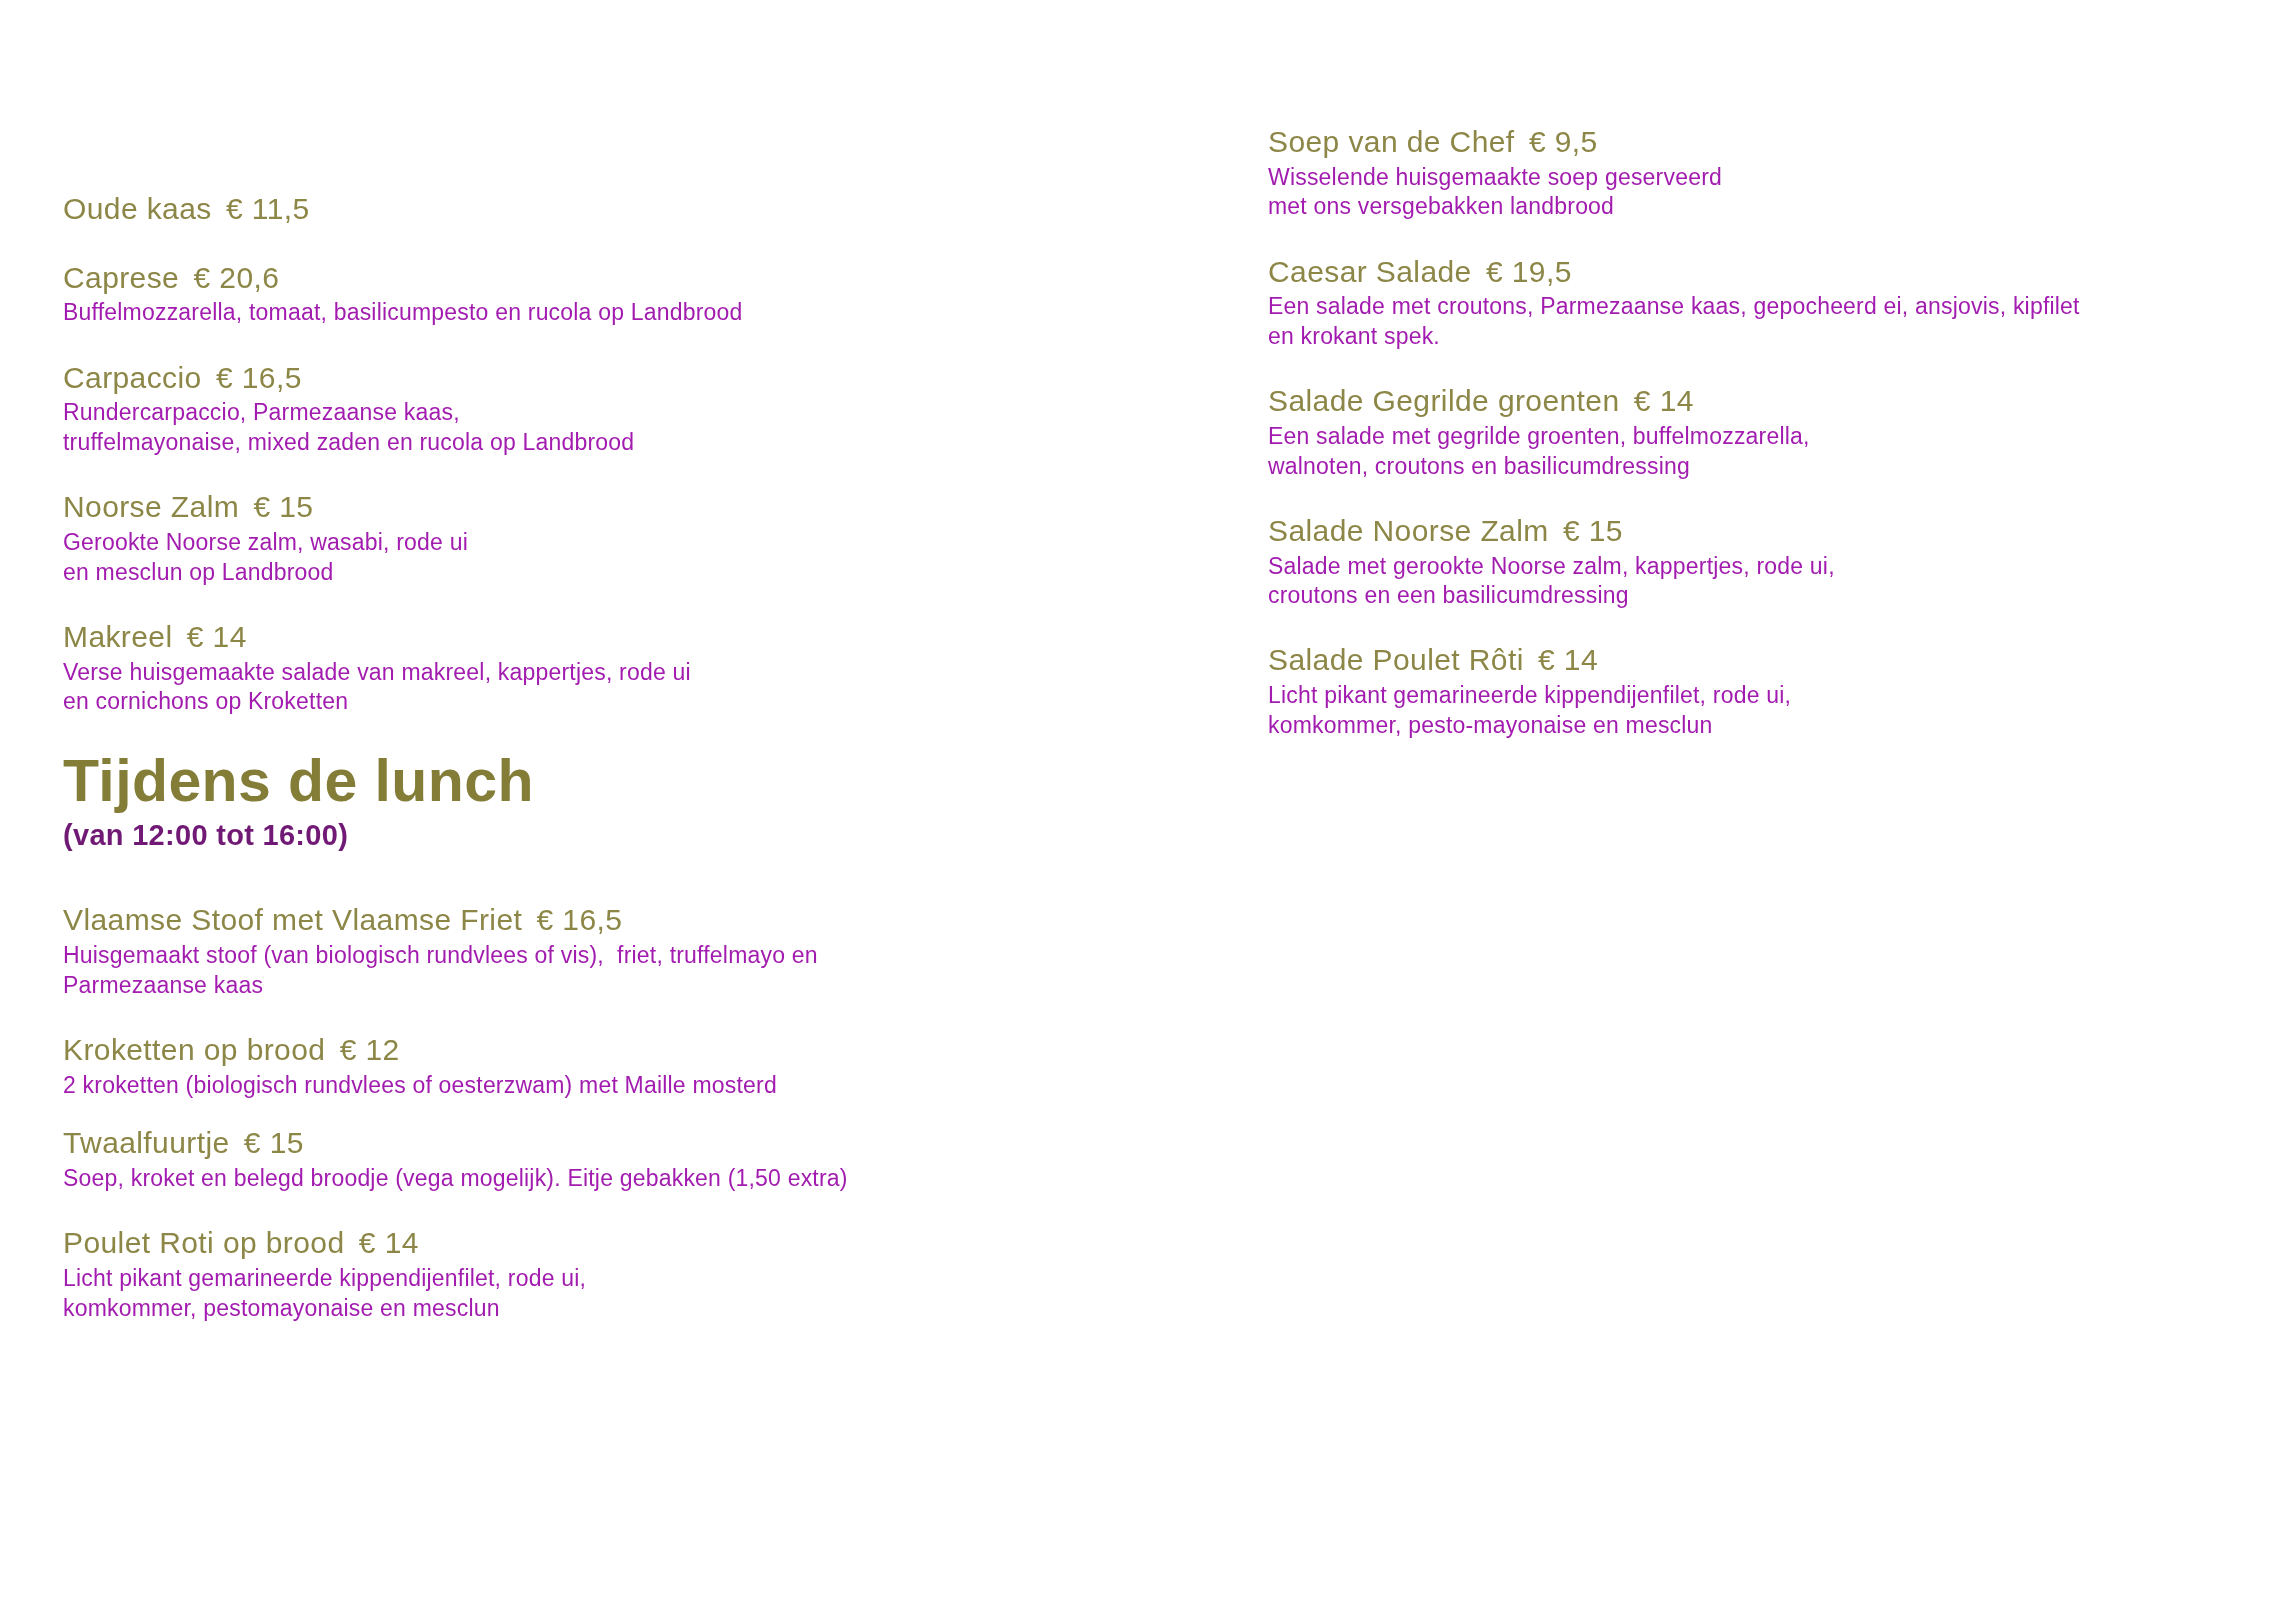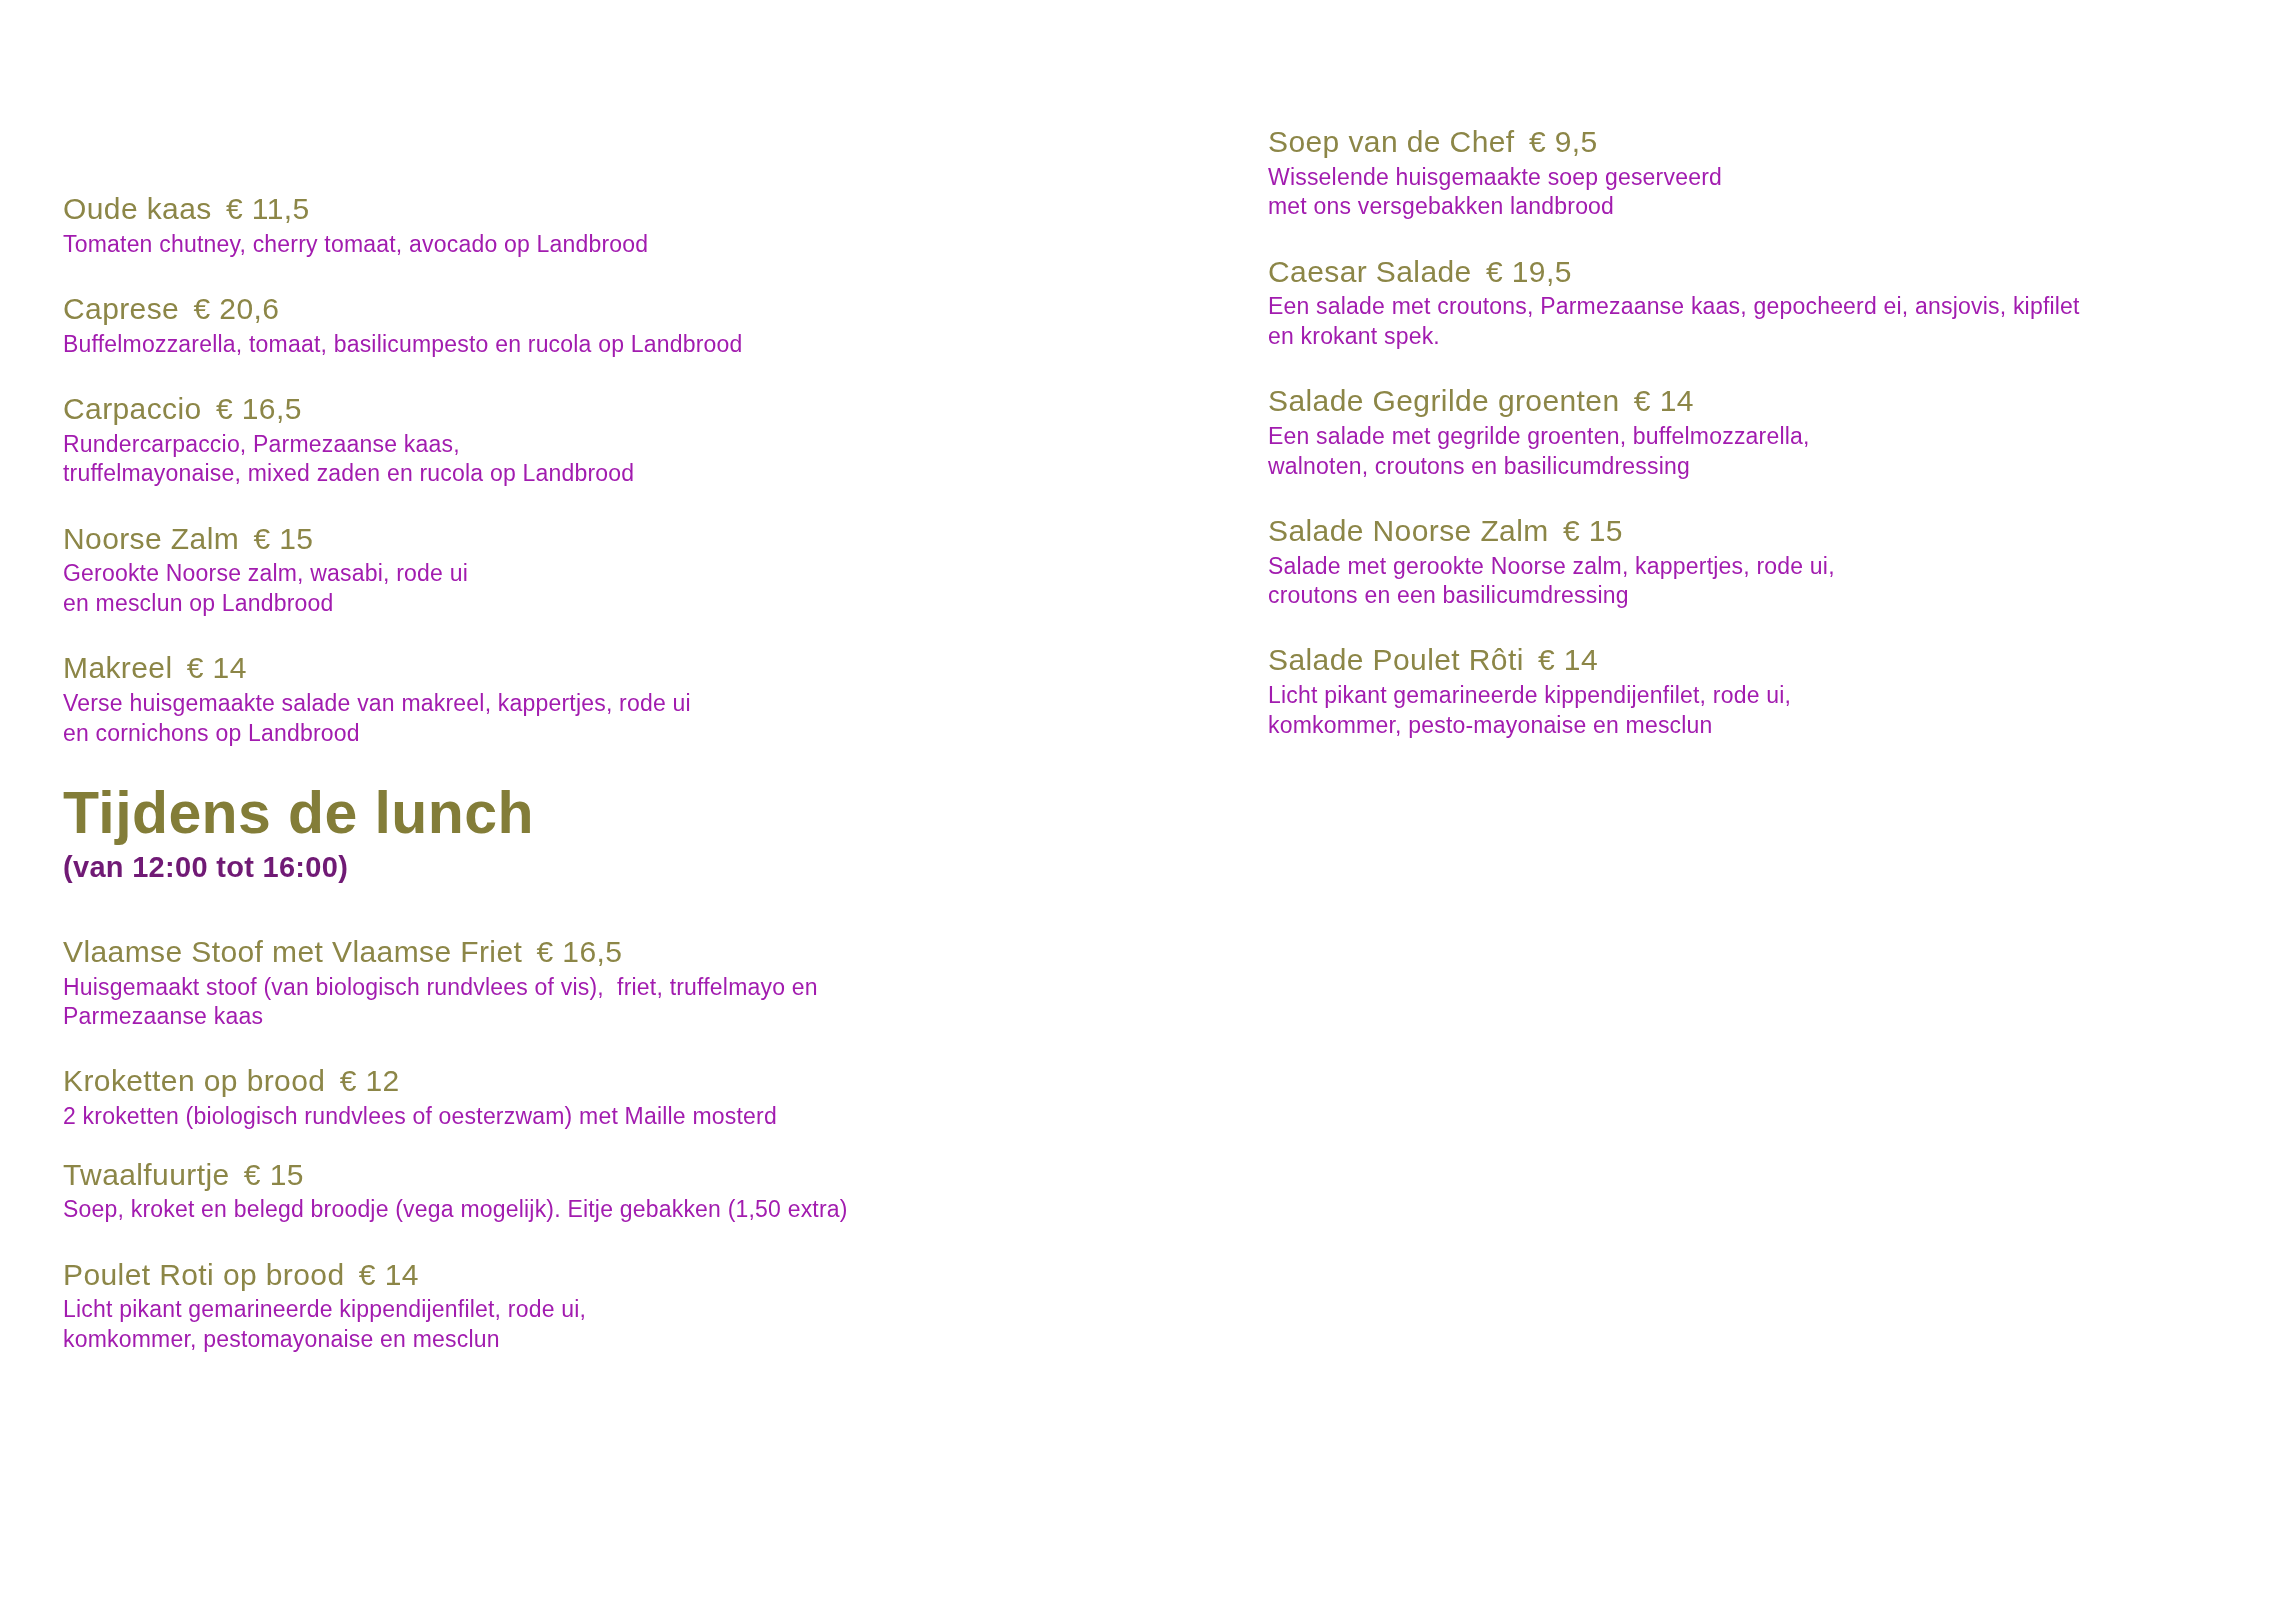--- a/index.html
+++ b/index.html
@@ -65,23 +65,20 @@
   .lunch-items .item { margin-bottom: 23px; }
   .lunch-items .item-gap { margin-bottom: 29.6px; }
 </style>
 </head>
 <body>
 
 <div class="menu-col col-left">
 
   <div class="item">
     <div class="item-title"><span>Oude kaas</span><span class="item-price">€ 11,5</span></div>
-    <div class="item-desc">
-      <div class="desc-line">Tomaten chutney, cherry tomaat, avocado op Landbrood</div>
-    </div>
   </div>
 
   <div class="item">
     <div class="item-title"><span>Caprese</span><span class="item-price">€ 20,6</span></div>
     <div class="item-desc">
       <div class="desc-line">Buffelmozzarella, tomaat, basilicumpesto en rucola op Landbrood</div>
     </div>
   </div>
 
   <div class="item">
@@ -97,21 +94,21 @@
     <div class="item-desc">
       <div class="desc-line">Gerookte Noorse zalm, wasabi, rode ui</div>
       <div class="desc-line">en mesclun op Landbrood</div>
     </div>
   </div>
 
   <div class="item">
     <div class="item-title"><span>Makreel</span><span class="item-price">€ 14</span></div>
     <div class="item-desc">
       <div class="desc-line">Verse huisgemaakte salade van makreel, kappertjes, rode ui</div>
-      <div class="desc-line">en cornichons op Landbrood</div>
+      <div class="desc-line">en cornichons op Kroketten</div>
     </div>
   </div>
 
   <div class="lunch-heading">
     <div class="lunch-heading-title">Tijdens de lunch</div>
     <div class="lunch-heading-sub">(van 12:00 tot 16:00)</div>
   </div>
 
   <div class="lunch-items">
 

